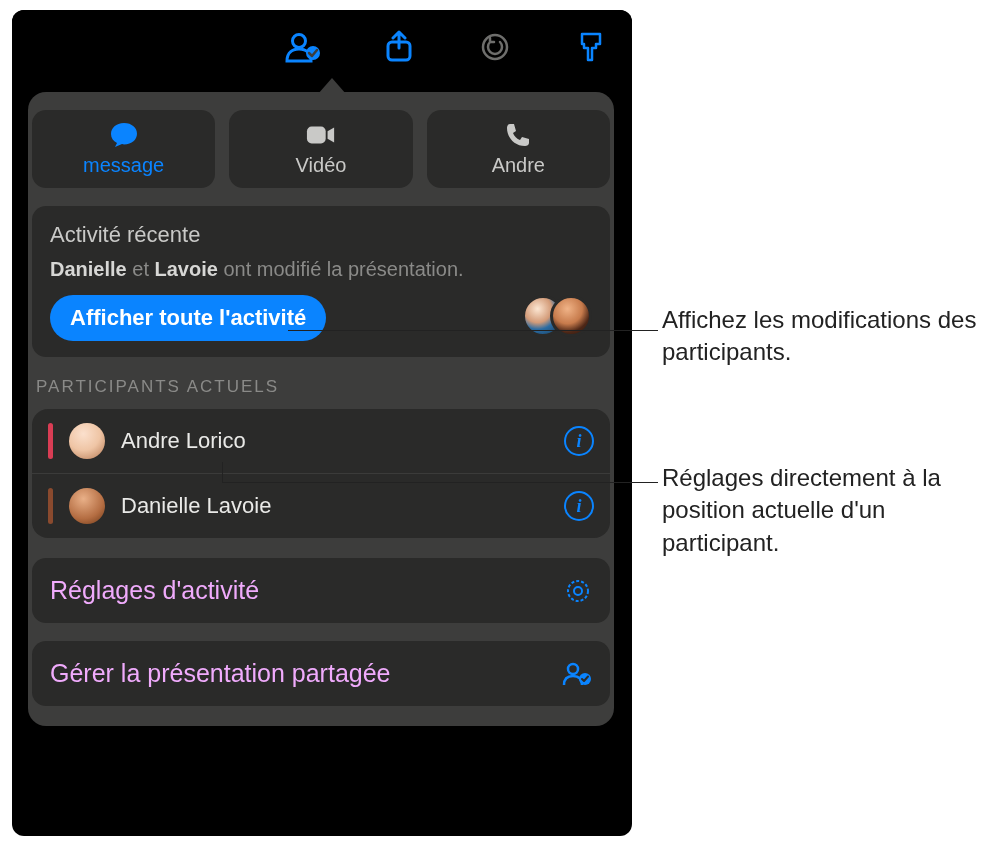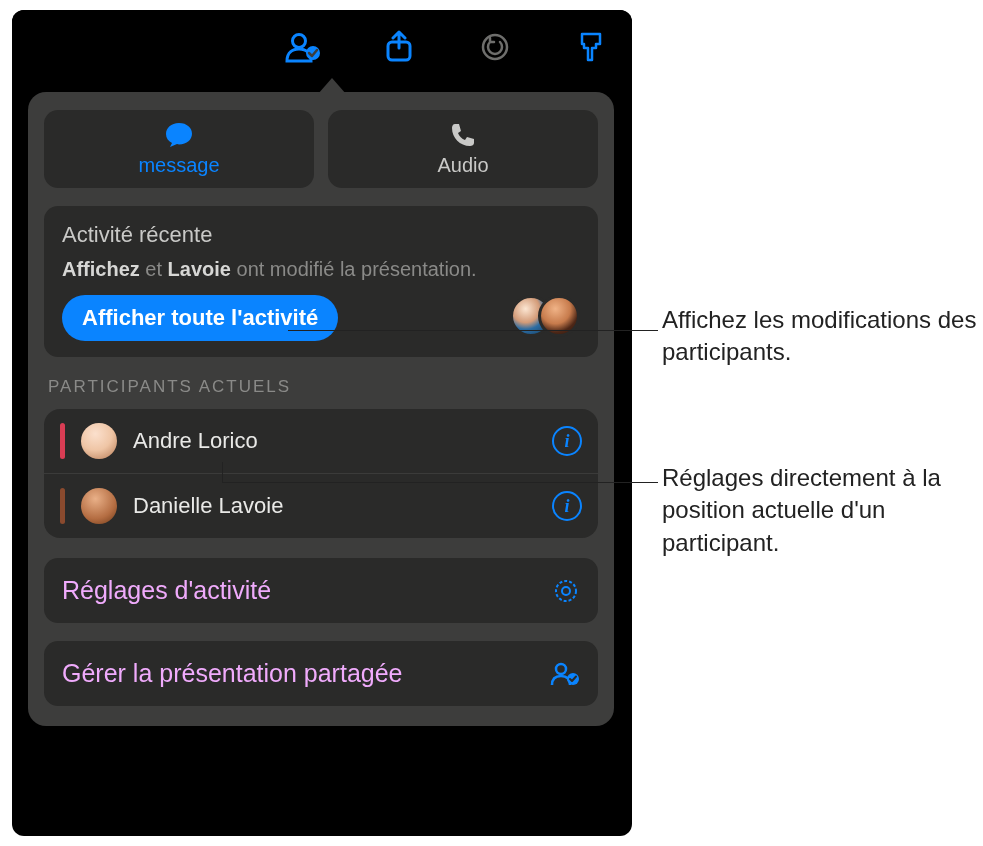--- a/index.html
+++ b/index.html
@@ -33,21 +33,21 @@
     display: flex; align-items: center; justify-content: center;
   }
   .toolbar svg { display:block; }
 
   .popover {
     position: absolute;
     left: 16px; top: 82px;
     width: 586px;
     background: #3d3d3c;
     border-radius: 18px;
-    padding: 18px 16px 20px;
+    padding: 18px 4px 20px;
     box-shadow: 0 8px 30px rgba(0,0,0,0.6);
   }
   .popover::before {
     content:"";
     position:absolute;
     top:-14px; left:290px;
     width:0;height:0;
     border-left:14px solid transparent;
     border-right:14px solid transparent;
     border-bottom:16px solid #3d3d3c;
@@ -193,32 +193,41 @@
       <div class="comm-btn active">
         <span class="comm-icon">
           <svg width="30" height="28" viewBox="0 0 30 28">
               <path d="M15 2 C7 2 2 7 2 13 C2 17 4 20 8 22 L6 26 L13 23 C14 23.3 14.5 23.4 15 23.4 C23 23.4 28 18.4 28 12.7 C28 7 23 2 15 2 Z" fill="#0a84ff"></path>
             </svg>
         </span>
         <span>message</span>
       </div>
       <div class="comm-btn">
         <span class="comm-icon">
+          <svg width="32" height="22" viewBox="0 0 32 22">
+              <rect x="1" y="2" width="20" height="18" rx="5" fill="#c9c9c7"></rect>
+              <path d="M23 7 L30 3 L30 19 L23 15 Z" fill="#c9c9c7"></path>
+            </svg>
+        </span>
+        <span>Vidéo</span>
+      </div>
+      <div class="comm-btn">
+        <span class="comm-icon">
           <svg width="26" height="26" viewBox="0 0 26 26">
               <path d="M5 2 C3 2 2 4 2 6 C2 16 10 24 20 24 C22 24 24 23 24 21 L24 17 L17 15 L15 18 C12 17 9 14 8 11 L11 9 L9 2 Z" fill="#c9c9c7"></path>
             </svg>
         </span>
-        <span>Audio</span>
+        <span>Andre</span>
       </div>
     </div>
 
     <div class="section">
       <div class="section-title">Activité récente</div>
       <div class="activity-text">
-        <span class="bold">Affichez</span><span> et </span><span class="bold">Lavoie</span><span> ont modifié la présentation.</span>
+        <span class="bold">Danielle</span><span> et </span><span class="bold">Lavoie</span><span> ont modifié la présentation.</span>
       </div>
       <div class="activity-row">
         <div class="pill-btn">Afficher toute l'activité</div>
         <div class="avatar-stack">
           <div class="av av1"></div>
           <div class="av av2"></div>
         </div>
       </div>
     </div>
 

